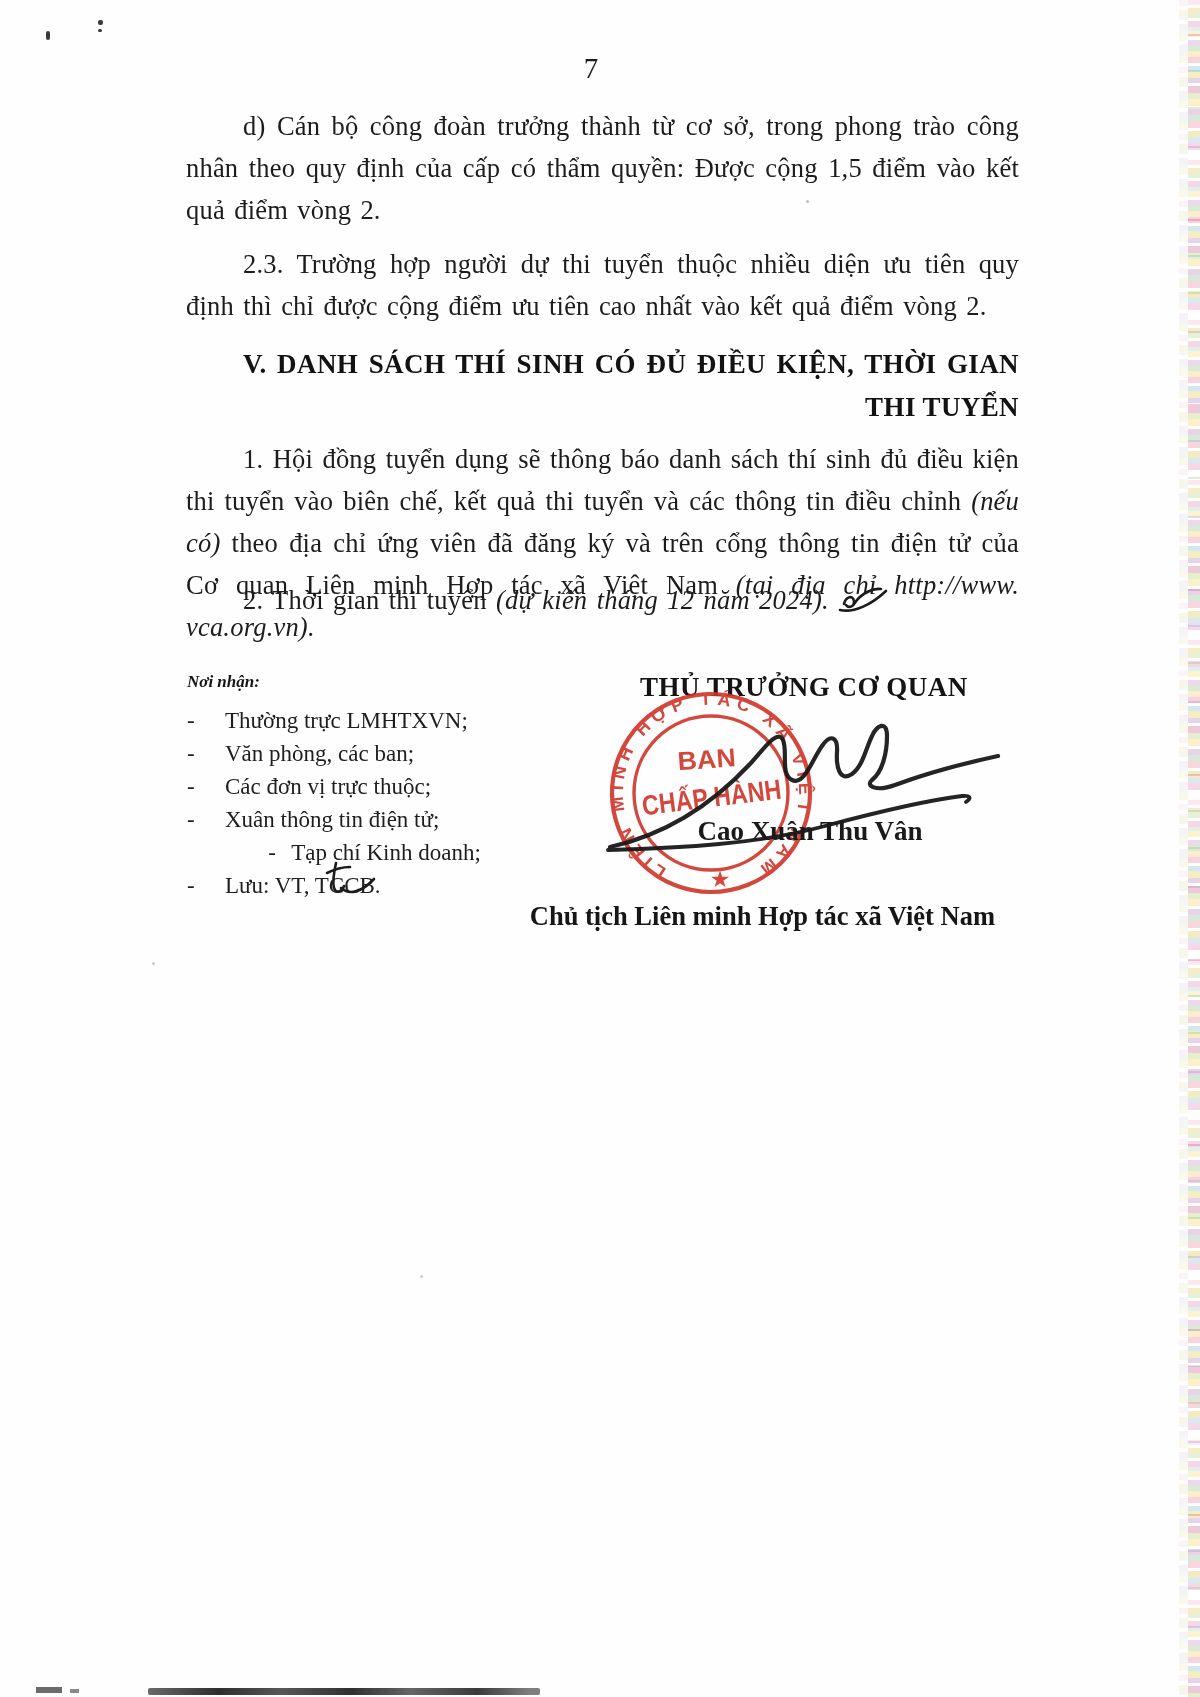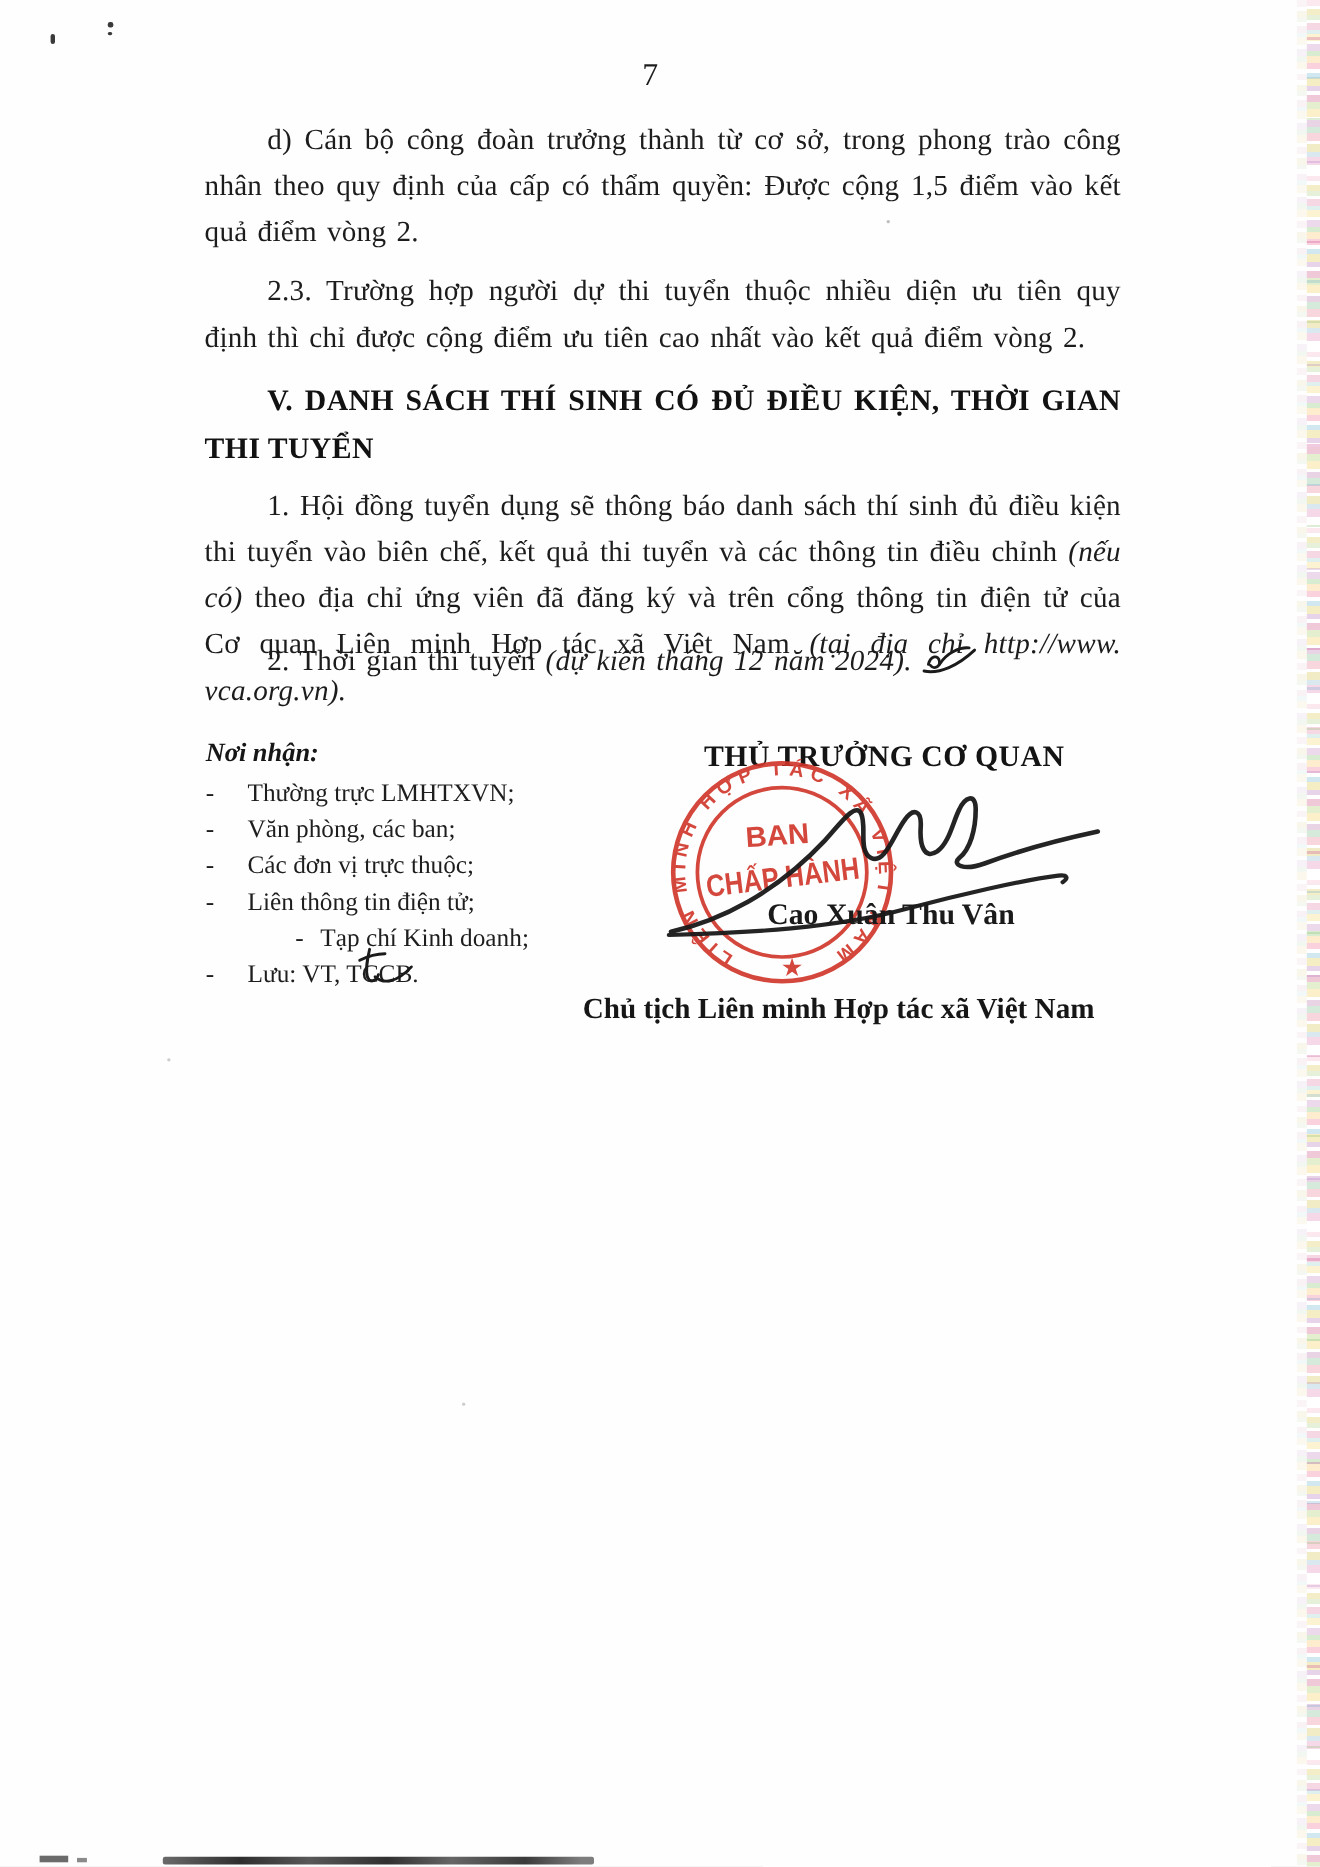--- a/index.html
+++ b/index.html
@@ -49,24 +49,24 @@
   
   .pageno{position:absolute;top:52px;left:0;width:1182px;text-align:center;font-size:29px;}
   .body-par{
     position:absolute;left:186px;width:833px;margin:0;
     font-size:26.5px;line-height:42px;text-align:justify;text-indent:57px;
     word-spacing:2.5px;letter-spacing:.2px;
   }
   .heading{position:absolute;left:186px;width:833px;font-weight:bold;color:#121212;
     font-size:27px;line-height:43px;letter-spacing:.4px;}
   .h-line1{text-align:justify;text-align-last:justify;padding-left:57px;}
-  .h-line2{text-align:left;}
+  .h-line2{text-align:right;}
   .ital{font-style:italic;}
   
-  .recipients-label{position:absolute;left:187px;top:672px;font-weight:bold;font-style:italic;font-size:24px;color:#161616;}
+  .recipients-label{position:absolute;left:187px;top:672px;font-weight:bold;font-style:italic;font-size:17px;color:#161616;}
   .recipient-item{position:absolute;left:187px;width:360px;font-size:23px;color:#1e1e1e;}
   .recipient-item .dash{display:inline-block;width:38px;}
   
   .sig-title{position:absolute;left:640px;top:672px;width:345px;
     font-weight:bold;font-size:27px;letter-spacing:.5px;color:#141414;}
   .sig-name{position:absolute;left:655px;top:816px;width:310px;text-align:center;
     font-weight:bold;font-size:27px;color:#1a1a1a;}
   .sig-role{position:absolute;left:515px;top:901px;width:480px;text-align:right;
     font-weight:bold;font-size:26.5px;color:#161616;}
   .stamp-svg{position:absolute;left:596px;top:678px;}
@@ -119,21 +119,21 @@
         <path d="M17 21 c 7 -11 19 -16 27 -15"></path>
         <path d="M3 27 c 14 3 31 -5 46 -19"></path>
       </g>
     </svg>
   </p>
 
   <div class="recipients-label">Nơi nhận:</div>
   <div class="recipient-item" style="top:708px;"><span class="dash">-</span><span>Thường trực LMHTXVN;</span></div>
   <div class="recipient-item" style="top:774px;"><span class="dash">-</span><span>Các đơn vị trực thuộc;</span></div>
   <div class="recipient-item" style="top:741px;"><span class="dash">-</span><span>Văn phòng, các ban;</span></div>
-  <div class="recipient-item" style="top:807px;"><span class="dash">-</span><span>Liên thông tin điện tử;</span></div>
+  <div class="recipient-item" style="top:807px;"><span class="dash">-</span><span>Xuân thông tin điện tử;</span></div>
   <div class="recipient-item" style="top:840px;text-align:center;"><span class="dash">-</span><span>Tạp chí Kinh doanh;</span></div>
   <div class="recipient-item" style="top:873px;"><span class="dash">-</span><span>Lưu: VT, TCCB.</span></div>
 
   <svg class="initials-svg" width="54" height="42" viewBox="0 0 54 42">
     <g fill="none" stroke="#1b1b1b" stroke-width="2.6" stroke-linecap="round">
       <path d="M12 5 c -2 9 -4 18 -2 25 c 2 6 8 4 10 -2"></path>
       <path d="M3 15 c 8 -4 16 -6 23 -6"></path>
       <path d="M17 30 c 8 7 20 5 33 -9"></path>
     </g>
   </svg>

